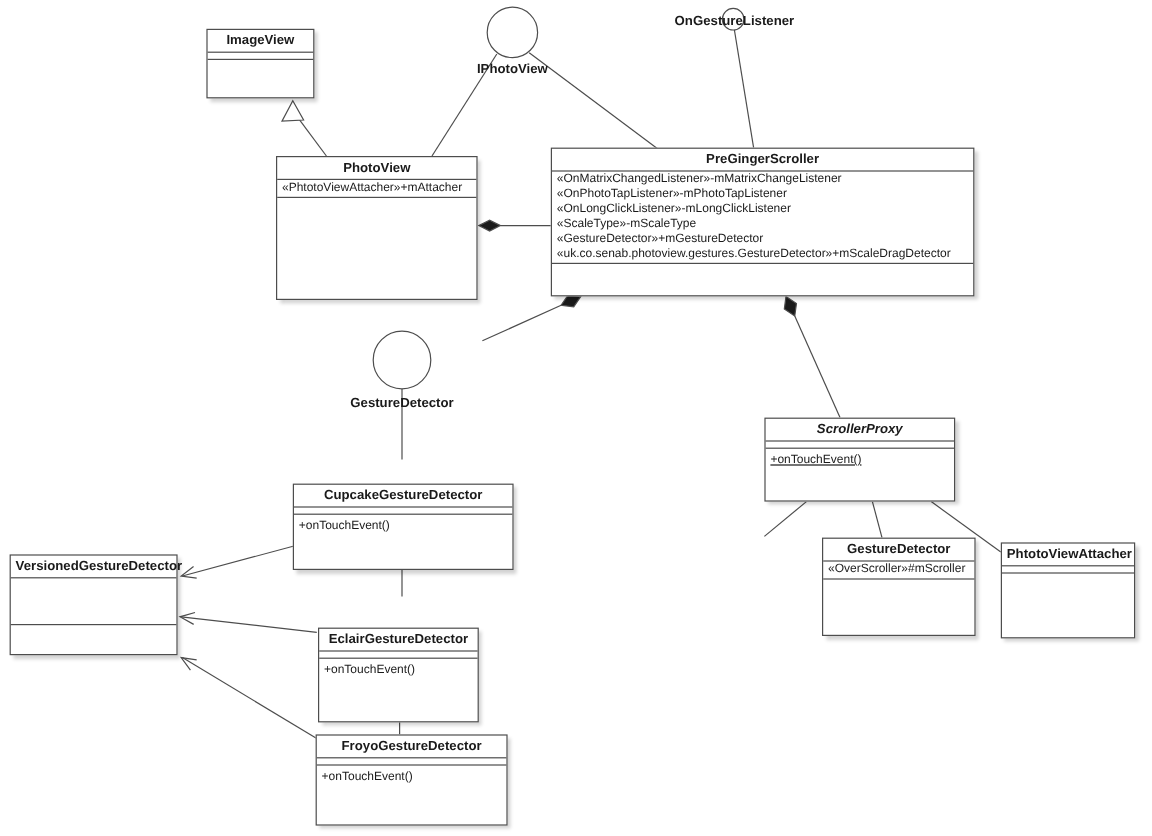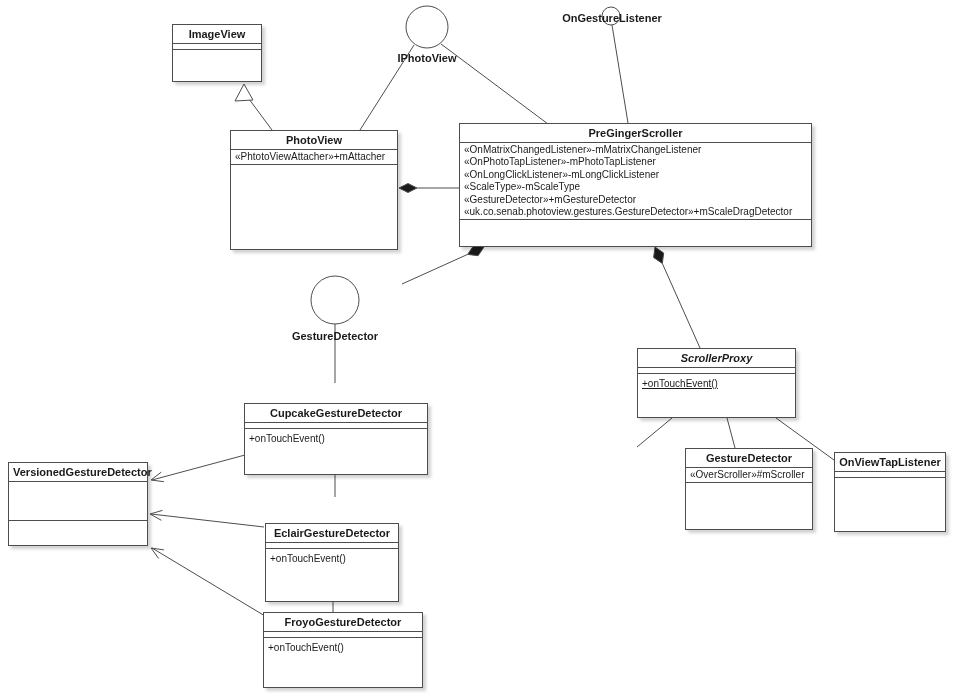--- a/index.html
+++ b/index.html
@@ -150,18 +150,18 @@
 
   <div class="uml-class" style="left:685px;top:448px;width:128px;height:82px;">
     <div class="uml-title">GestureDetector</div>
     <div class="uml-attrs">
       <div>«OverScroller»#mScroller</div>
     </div>
     <div class="uml-methods"></div>
   </div>
 
   <div class="uml-class" style="left:834px;top:452px;width:112px;height:80px;">
-    <div class="uml-title">OnViewTapListener</div>
+    <div class="uml-title">PhtotoViewAttacher</div>
     <div class="uml-attrs empty"></div>
     <div class="uml-methods"></div>
   </div>
 
 </div>
 
 </body></html>

